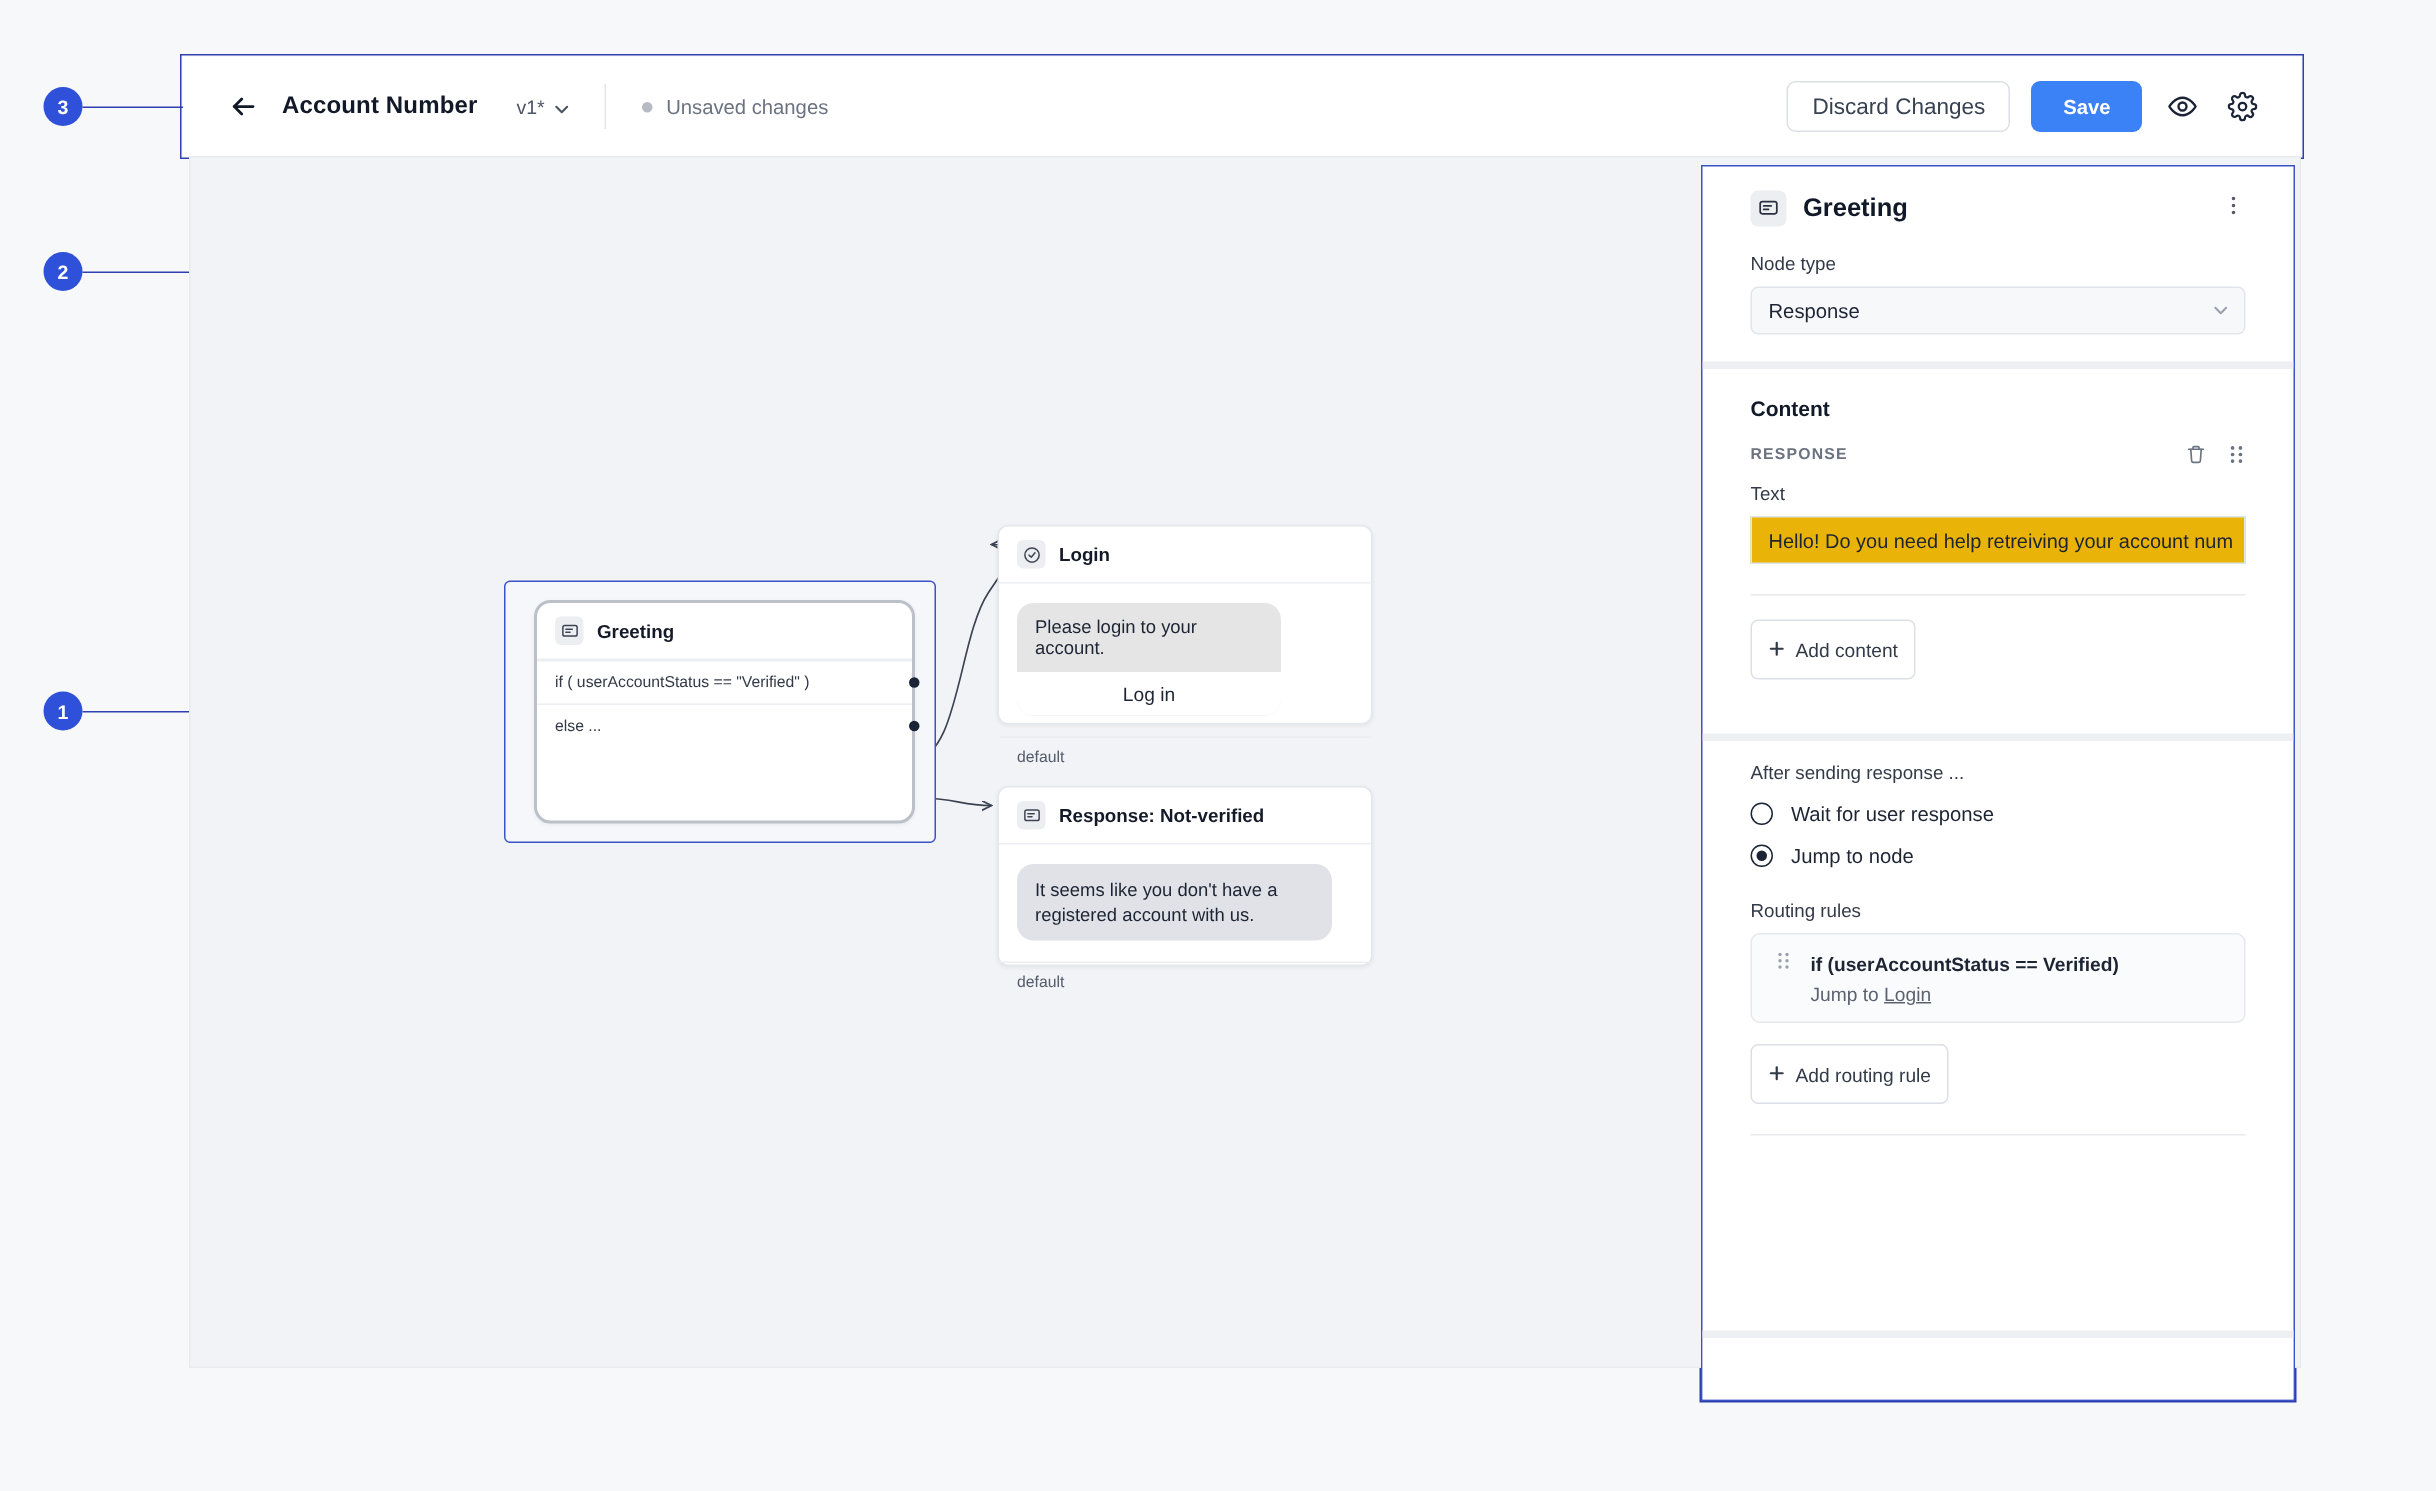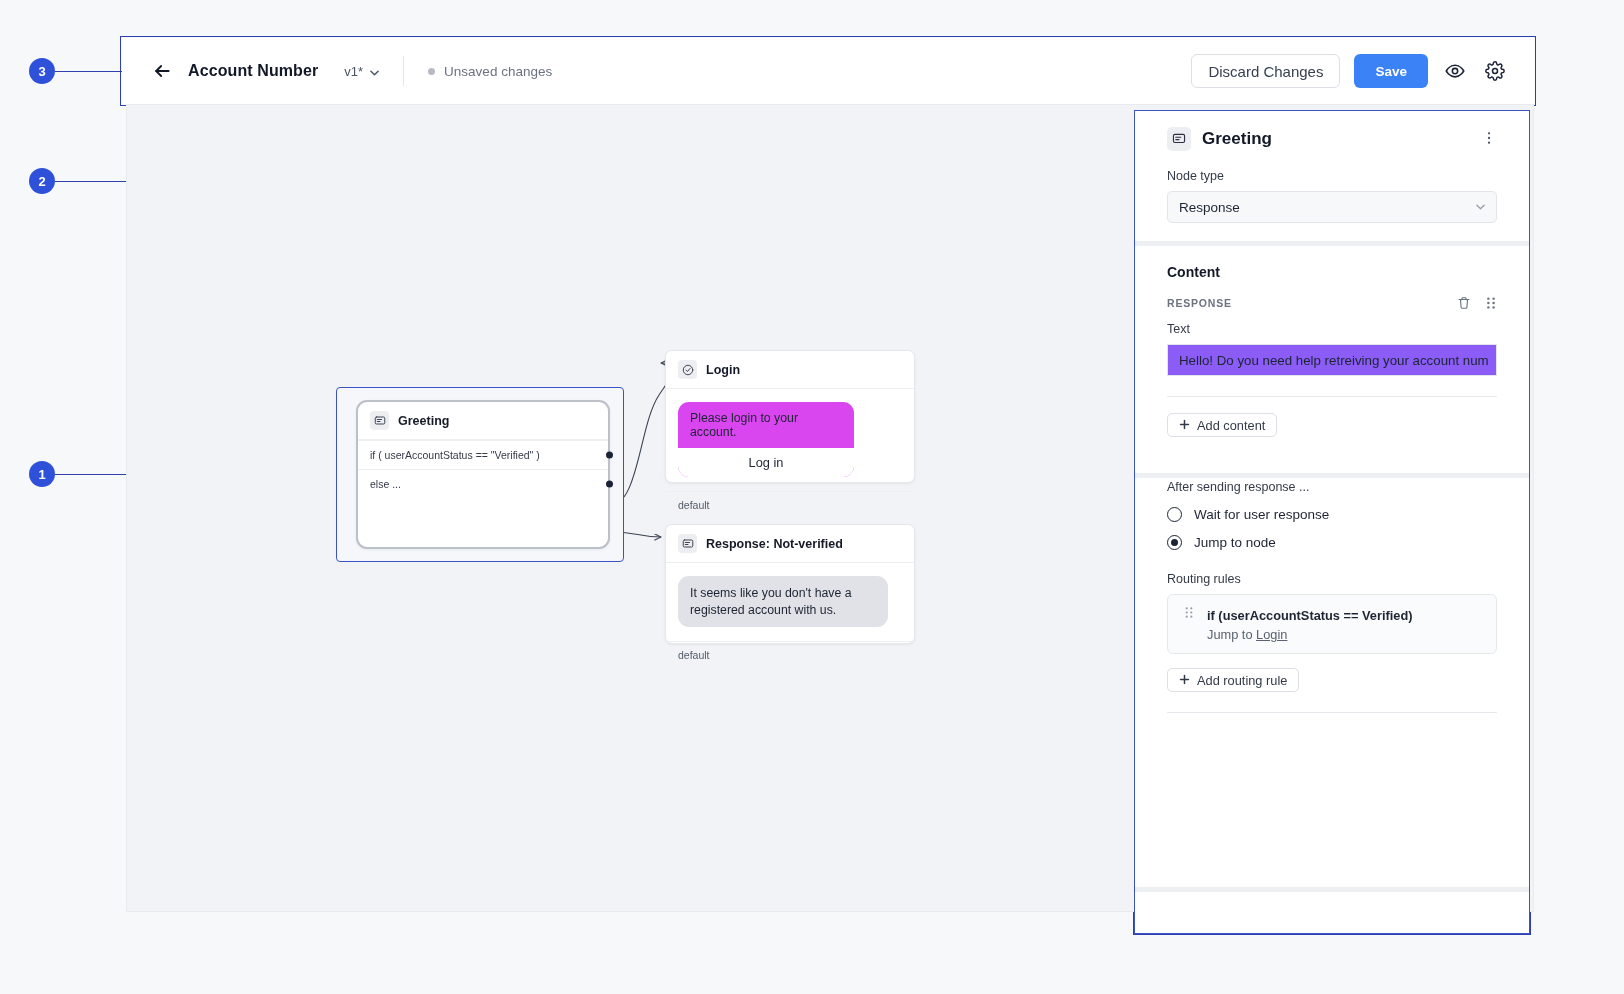--- a/index.html
+++ b/index.html
@@ -114,21 +114,21 @@
   }
 
   
   .sel-outer {
     position: absolute; border: 1.5px solid #3a53c6; border-radius: 4px;
     background: #f6f7fb;
   }
 
   
   .login-stack {
-    background: #d946ef; border-radius: 11px; overflow: hidden; width: 176px;
+    background: #e5e5e5; border-radius: 11px; overflow: hidden; width: 176px;
   }
   .login-msg { padding: 9px 12px; font-size: 12.3px; color: #1d2433; }
   .login-btn {
     background: #ffffff; text-align: center; padding: 7px 0;
     font-size: 12.8px; color: #1d2433;
   }
 
   
   .panel {
     position: absolute; left: 1134px; top: 110px; width: 396px; height: 824px;
@@ -166,27 +166,27 @@
   }
   .sub-label {
     font-size: 10.5px; font-weight: 700; color: #6b7280;
     letter-spacing: .8px; text-transform: uppercase;
   }
   .row-between { display: flex; align-items: center; }
   .row-icons { margin-left: auto; display: flex; align-items: center; gap: 14px; }
   .mini-icon { color: #6b7280; cursor: pointer; display: flex; }
   .text-input {
     height: 32px; border: 1px solid #e2e5ea; border-radius: 0;
-    background: #8b5cf6; display: flex; align-items: center;
+    background: #eab308; display: flex; align-items: center;
     padding: 0 11px; font-size: 13.3px; color: #1d2433;
     white-space: nowrap; overflow: hidden; cursor: text;
   }
   .hr-thin { height: 1px; background: #e7e9ee; margin: 20px 0 0 0; }
   .ghost-btn {
-    display: inline-flex; align-items: center; gap: 7px; height: 24px;
+    display: inline-flex; align-items: center; gap: 7px; height: 40px;
     padding: 0 11px; border: 1px solid #dcdfe6; border-radius: 5px;
     background: #fff; font-size: 12.8px; color: #333a47; cursor: pointer;
   }
   .radio-row {
     display: flex; align-items: center; gap: 12px; margin-top: 13px; cursor: pointer;
   }
   .radio {
     width: 15px; height: 15px; border-radius: 50%; border: 1.6px solid #1b2437;
     display: flex; align-items: center; justify-content: center;
   }
@@ -425,21 +425,21 @@
           <span>Add content</span>
         </button>
       </div>
       <div style="height:18px;"></div>
     </div>
 
     <div class="sec-divider"></div>
 
     <div class="panel-sec">
 
-      <div class="field-label" style="margin-top:2px;">After sending response ...</div>
+      <div class="field-label" style="margin-top:14px;">After sending response ...</div>
 
       <div class="radio-row">
         <span class="radio"></span>
         <span class="radio-label">Wait for user response</span>
       </div>
       <div class="radio-row">
         <span class="radio">
           <span class="dot"></span>
         </span>
         <span class="radio-label">Jump to node</span>

